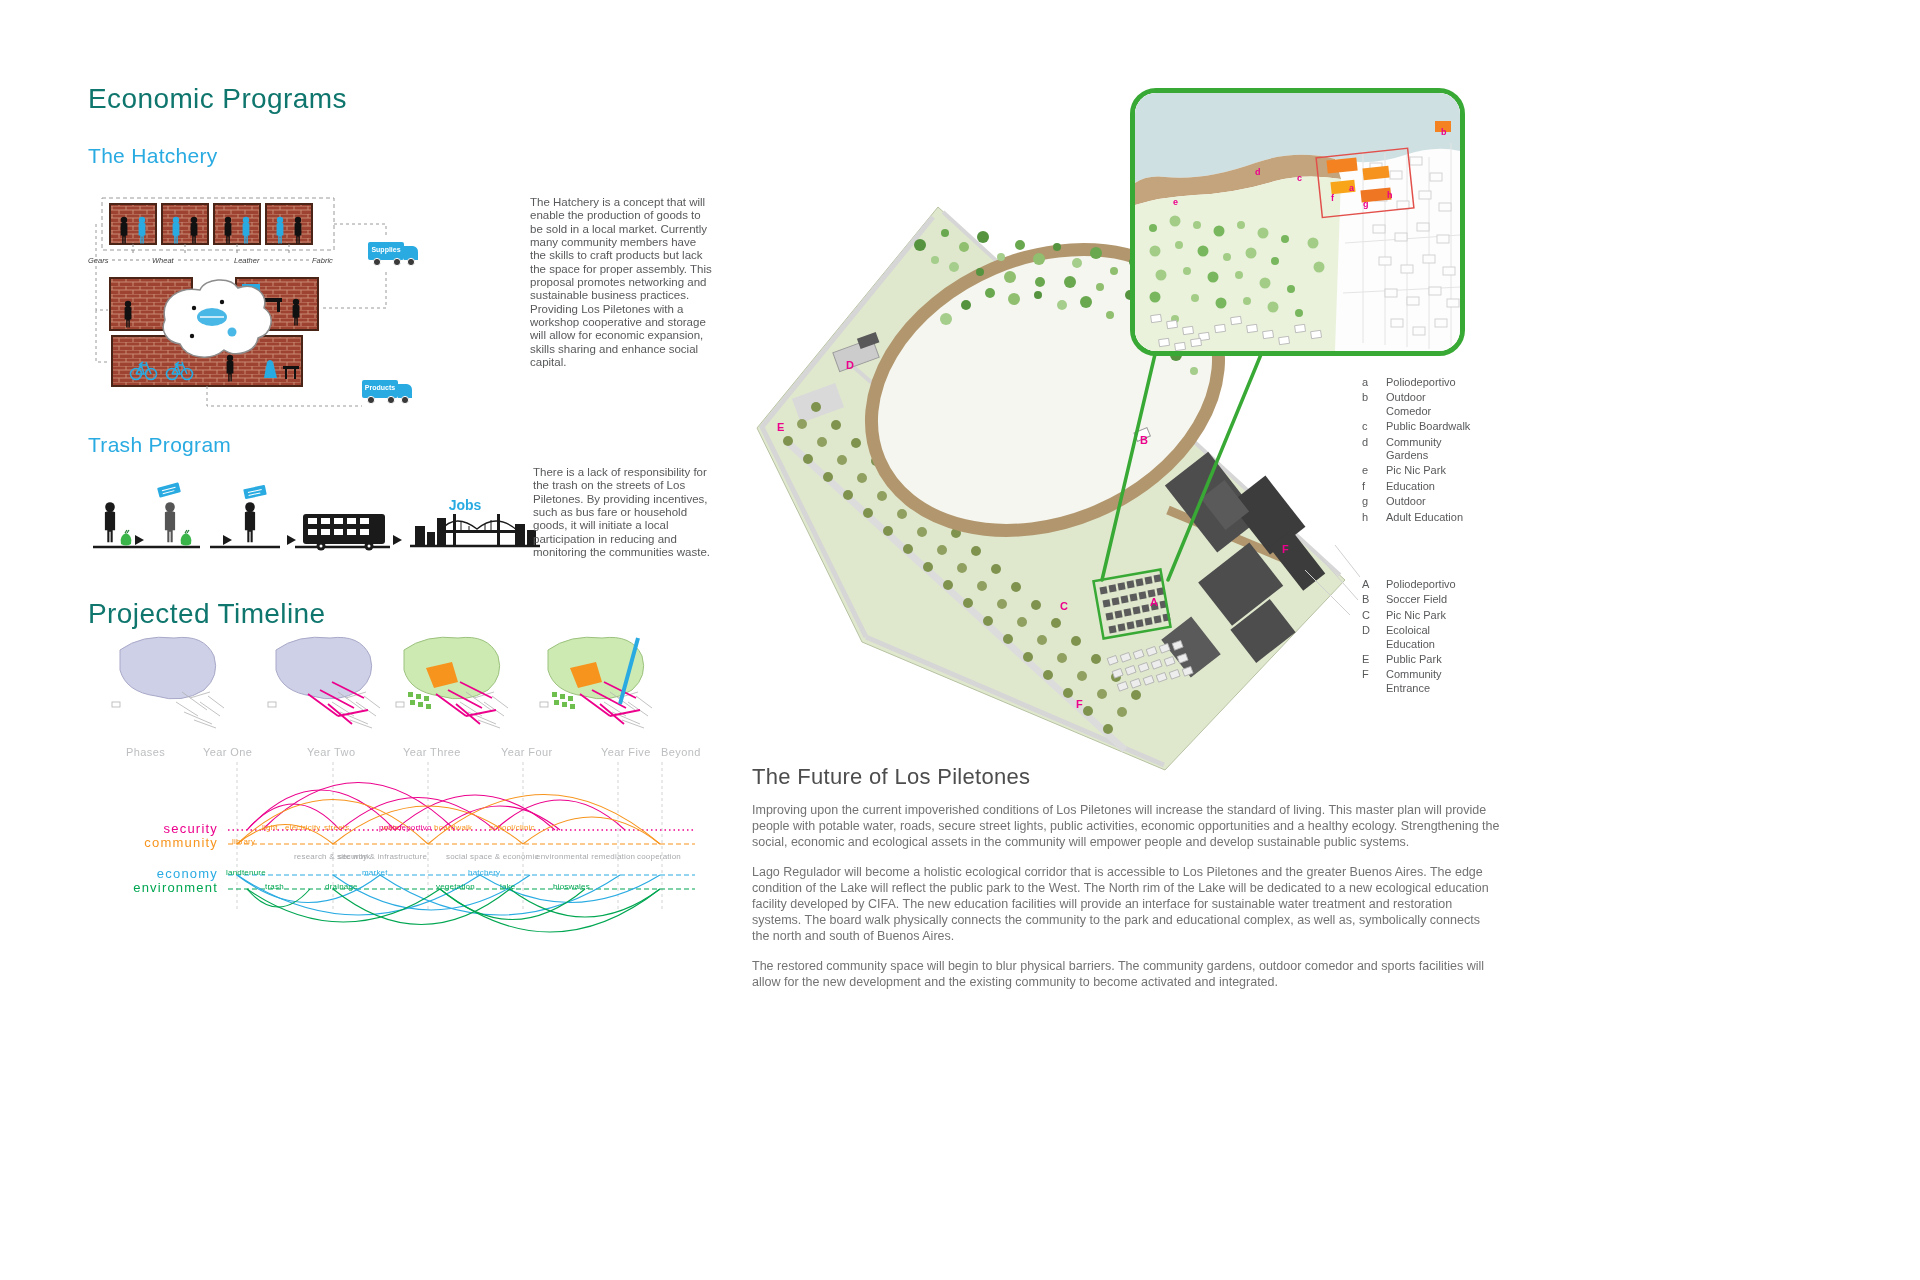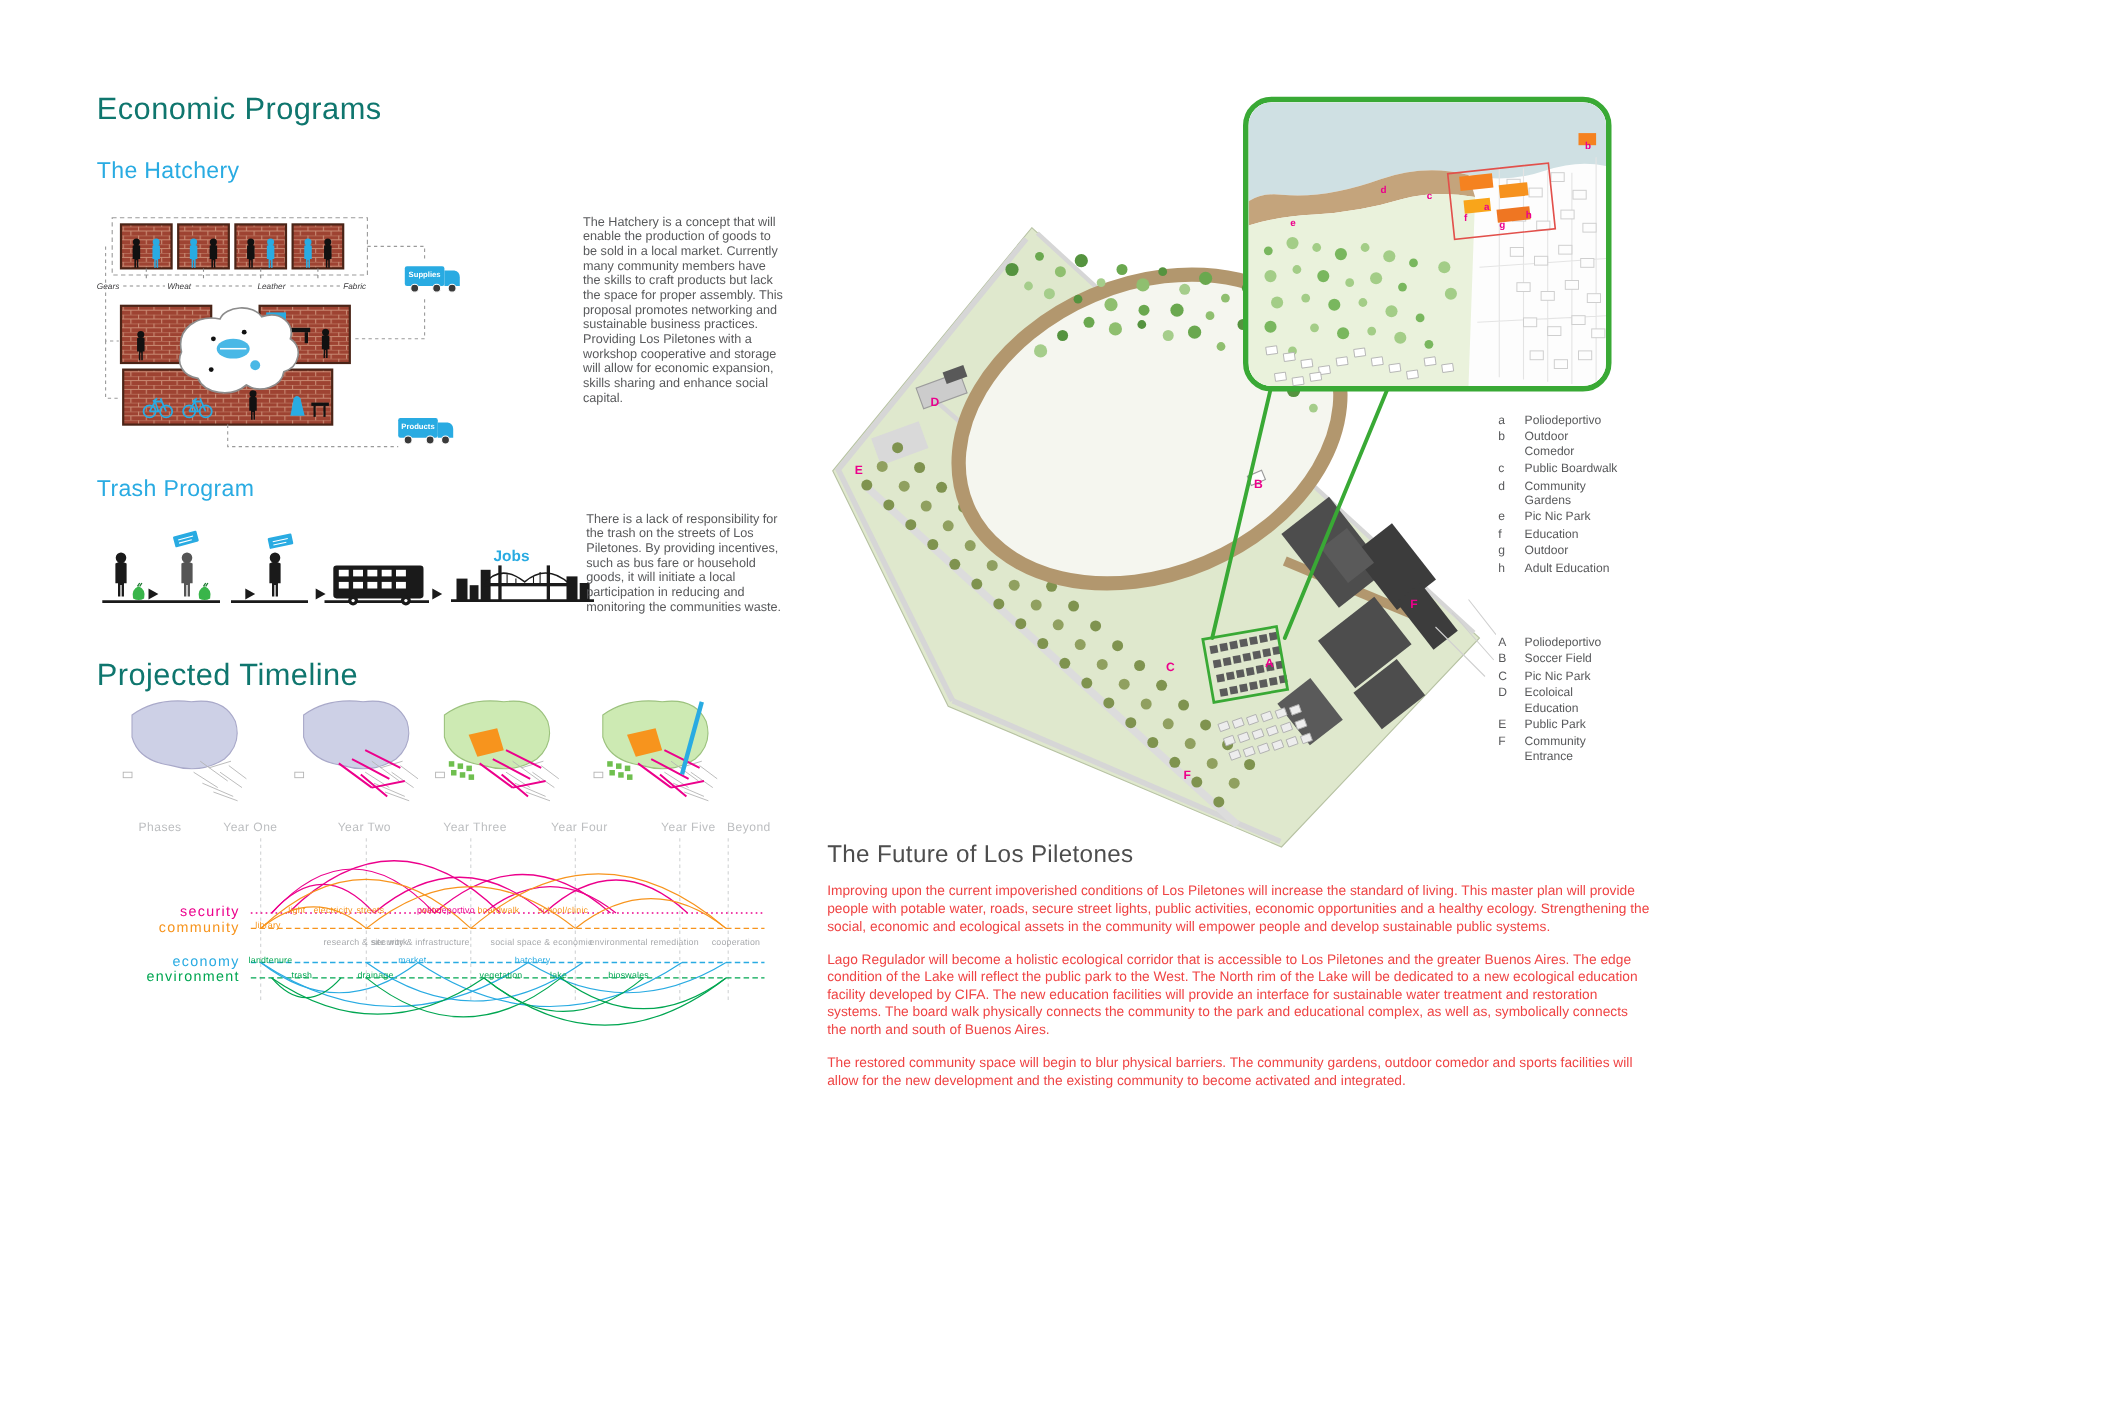--- a/index.html
+++ b/index.html
@@ -12,21 +12,21 @@
   .phase-label{position:absolute;font-size:11px;color:#bcbec0;letter-spacing:.4px;white-space:nowrap}
   .row-label{position:absolute;left:0;width:218px;text-align:right;font-size:13px;letter-spacing:1.2px;white-space:nowrap}
   .term{position:absolute;font-size:8px;letter-spacing:.2px;white-space:nowrap}
   .legend{position:absolute;font-size:11px;color:#58595b}
   .legend-row{display:flex;margin-bottom:2px}
   .legend-key{width:24px;flex:none}
   .legend-label{white-space:pre-line;line-height:1.22}
   .map-letter{font-size:11px;font-weight:bold;fill:#ec008c;font-family:"Liberation Sans",sans-serif}
   .inset-letter{font-size:9px;font-weight:bold;fill:#ec008c;font-family:"Liberation Sans",sans-serif}
   .future-h{font-size:22px;color:#4d4d4d;letter-spacing:.3px}
-  .future-p{font-size:12.5px;color:#ef4444;line-height:1.28;margin-bottom:14px}
+  .future-p{font-size:12.5px;color:#737373;line-height:1.28;margin-bottom:14px}
   .flow-label{font-size:7.5px;font-style:italic;fill:#414042;font-family:"Liberation Sans",sans-serif}
   .truck-label{font-size:7px;font-weight:bold;fill:#ffffff;text-anchor:middle;font-family:"Liberation Sans",sans-serif}
   .jobs-label{font-size:14px;font-weight:bold;fill:#29abe2;text-anchor:middle;font-family:"Liberation Sans",sans-serif}
   .inset-frame{position:absolute;left:1130px;top:88px;width:335px;height:268px;border:5px solid #39a935;border-radius:26px;background:#fdfdfd;overflow:hidden}
   svg{display:block}
 </style>
 </head>
 <body>
 
 <div class="abs h1" style="left:88px;top:83px">Economic Programs</div>
@@ -320,21 +320,21 @@
     <span class="term" style="left: 324px; top: 823px; color: rgb(247, 148, 29);">streets</span>
     <span class="term" style="left: 353px; top: 823px; color: rgb(247, 148, 29); padding-left: 29px;">water</span>
     <span class="term" style="left: 379px; top: 823px; color: rgb(236, 0, 140);">poliodeportivo</span>
     <span class="term" style="left: 434px; top: 823px; color: rgb(247, 148, 29);">boardwalk</span>
     <span class="term" style="left: 489px; top: 823px; color: rgb(247, 148, 29);">school/clinic</span>
     <span class="term" style="left: 232px; top: 837px; color: rgb(247, 148, 29);">library</span>
     <span class="term" style="left: 246px; top: 852px; color: rgb(167, 169, 172); padding-left: 48px;">research &amp; site work</span>
     <span class="term" style="left: 338px; top: 852px; color: rgb(167, 169, 172);">security &amp; infrastructure</span>
     <span class="term" style="left: 446px; top: 852px; color: rgb(167, 169, 172);">social space &amp; economic</span>
     <span class="term" style="left: 536px; top: 852px; color: rgb(167, 169, 172);">environmental remediation</span>
-    <span class="term" style="left: 637px; top: 852px; color: rgb(167, 169, 172); margin-left: 10px;">cooperation</span>
+    <span class="term" style="left: 637px; top: 852px; color: rgb(167, 169, 172);">cooperation</span>
     <span class="term" style="left: 226px; top: 868px; color: rgb(0, 166, 81);">landtenure</span>
     <span class="term" style="left: 362px; top: 868px; color: rgb(41, 171, 226);">market</span>
     <span class="term" style="left: 468px; top: 868px; color: rgb(41, 171, 226);">hatchery</span>
     <span class="term" style="left: 265px; top: 882px; color: rgb(0, 166, 81);">trash</span>
     <span class="term" style="left: 325px; top: 882px; color: rgb(0, 166, 81);">drainage</span>
     <span class="term" style="left: 436px; top: 882px; color: rgb(0, 166, 81);">vegetation</span>
     <span class="term" style="left: 500px; top: 882px; color: rgb(0, 166, 81);">lake</span>
     <span class="term" style="left: 553px; top: 882px; color: rgb(0, 166, 81);">bioswales</span>
   </div>
 

